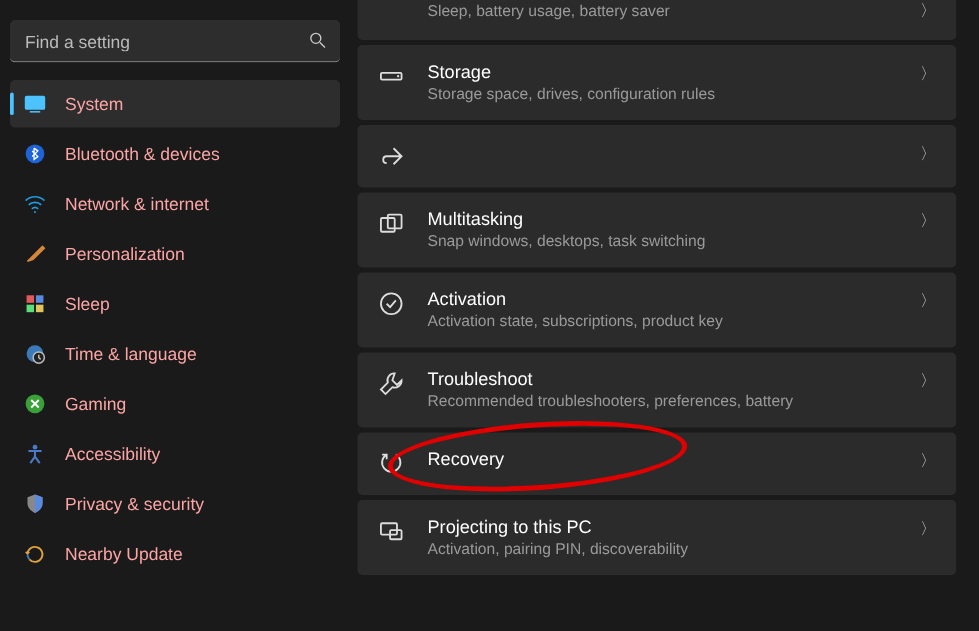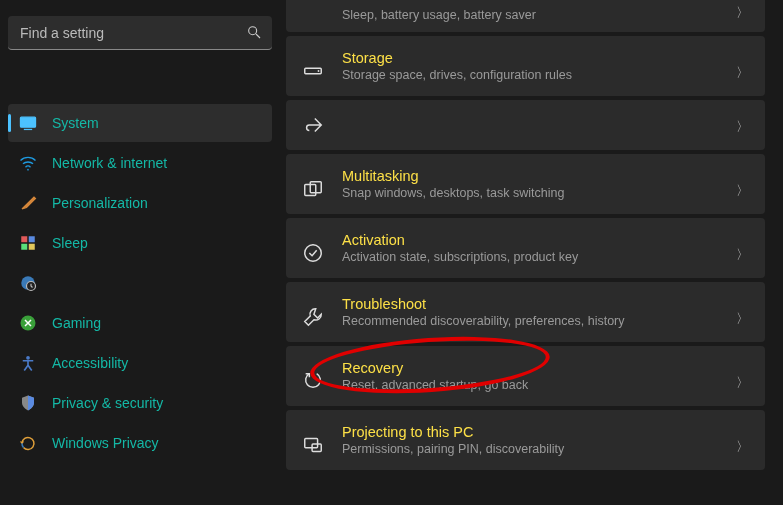--- a/index.html
+++ b/index.html
@@ -10,21 +10,20 @@
     font-family: "Segoe UI", Arial, sans-serif;
     color: #fff;
     overflow: hidden;
     display: flex;
   }
   .sidebar {
     width: 280px;
     padding: 8px 8px 0 8px;
     display: flex;
     flex-direction: column;
-    gap: 40px;
   }
   .search-wrap {
     position: relative;
     margin: 8px 0 14px 0;
   }
   .search-input {
     width: 100%;
     height: 34px;
     background: #2d2d2d;
     border: none;
@@ -68,52 +67,52 @@
     border-radius: 2px;
   }
   .nav-icon {
     width: 20px;
     height: 20px;
     margin-right: 14px;
     display: flex;
     align-items: center;
     justify-content: center;
   }
-  .nav-label { font-size: 14px; color: #14b8a6; }
+  .nav-label { font-size: 14px; color: #fca5a5; }
   .main {
     flex: 1;
     padding: 0 18px 0 6px;
     overflow: hidden;
   }
   .setting-card {
     background: #2b2b2b;
     border-radius: 4px;
     margin-bottom: 4px;
     display: flex;
-    align-items: flex-end;
+    align-items: flex-start;
     padding: 14px 16px;
     cursor: pointer;
     position: relative;
   }
   .setting-card.cut {
     padding-top: 0;
     padding-bottom: 10px;
     border-radius: 0 0 4px 4px;
   }
   .card-icon {
     width: 22px;
     height: 22px;
     margin-right: 18px;
     display: flex;
     align-items: center;
     justify-content: center;
     color: #ddd;
   }
   .card-text { flex: 1; }
-  .card-title { font-size: 14.5px; color: #fde047; }
+  .card-title { font-size: 14.5px; color: #ffffff; }
   .card-sub { font-size: 12.5px; color: #9a9a9a; margin-top: 2px; }
   .chevron {
     color: #bbb;
     font-size: 13px;
   }
   .highlight {
     position: absolute;
     left: 24px;
     top: -8px;
     width: 240px;
@@ -144,20 +143,29 @@
       <span class="nav-icon">
         <svg width="20" height="20" viewBox="0 0 24 24">
             <rect x="3" y="5" width="18" height="12" rx="1" fill="#4cc2ff" stroke="#4cc2ff"></rect>
             <rect x="7" y="19" width="10" height="1.5" fill="#4cc2ff" stroke="none"></rect>
           </svg>
       </span>
       <span class="nav-label">System</span>
     </li>
     <li class="nav-item">
       <span class="nav-icon">
+        <svg width="18" height="18" viewBox="0 0 24 24">
+            <circle cx="12" cy="12" r="10" fill="#1e64d4" stroke="none"></circle>
+            <path d="M11 6 L15 9 L9 15 M9 9 L15 15 L11 18 L11 6" stroke="#fff" stroke-width="1.4"></path>
+          </svg>
+      </span>
+      <span class="nav-label">Bluetooth &amp; devices</span>
+    </li>
+    <li class="nav-item">
+      <span class="nav-icon">
         <svg width="20" height="20" viewBox="0 0 24 24">
             <path d="M3 9 C8 4 16 4 21 9" stroke="#1e9ae0"></path>
             <path d="M6 13 C9 10 15 10 18 13" stroke="#1e9ae0"></path>
             <path d="M9 17 C11 15 13 15 15 17" stroke="#1e9ae0"></path>
             <circle cx="12" cy="20" r="1" fill="#1e9ae0" stroke="none"></circle>
           </svg>
       </span>
       <span class="nav-label">Network &amp; internet</span>
     </li>
     <li class="nav-item">
@@ -180,20 +188,21 @@
       <span class="nav-label">Sleep</span>
     </li>
     <li class="nav-item">
       <span class="nav-icon">
         <svg width="18" height="18" viewBox="0 0 24 24">
             <circle cx="12" cy="12" r="9" fill="#3a7ab8" stroke="none"></circle>
             <circle cx="16" cy="16" r="6" fill="#222" stroke="#bbb"></circle>
             <path d="M16 13 L16 16 L18 18" stroke="#bbb"></path>
           </svg>
       </span>
+      <span class="nav-label">Time &amp; language</span>
     </li>
     <li class="nav-item">
       <span class="nav-icon">
         <svg width="18" height="18" viewBox="0 0 24 24">
             <circle cx="12" cy="12" r="10" fill="#3aa03a" stroke="none"></circle>
             <path d="M8 8 L16 16 M16 8 L8 16" stroke="#fff" stroke-width="2"></path>
           </svg>
       </span>
       <span class="nav-label">Gaming</span>
     </li>
@@ -216,21 +225,21 @@
       <span class="nav-label">Privacy &amp; security</span>
     </li>
     <li class="nav-item">
       <span class="nav-icon">
         <svg width="18" height="18" viewBox="0 0 24 24">
             <path d="M4 12 A8 8 0 1 1 6 18" stroke="#e0a03a" stroke-width="2"></path>
             <path d="M4 12 A8 8 0 0 0 6 18" stroke="#3a7ab8" stroke-width="2"></path>
             <polyline points="2,10 4,12 6,10" stroke="#e0a03a"></polyline>
           </svg>
       </span>
-      <span class="nav-label">Windows Privacy</span>
+      <span class="nav-label">Nearby Update</span>
     </li>
   </ul>
 </div>
 
 <div class="main">
 
   <div class="setting-card cut">
     <span class="card-icon"></span>
     <div class="card-text">
       <div class="card-sub">Sleep, battery usage, battery saver</div>
@@ -292,47 +301,46 @@
   </div>
 
   <div class="setting-card">
     <span class="card-icon">
       <svg width="22" height="22" viewBox="0 0 24 24">
           <path d="M15 3 A6 6 0 0 0 9 11 L3 17 L7 21 L13 15 A6 6 0 0 0 21 9 L17 13 L13 9 Z"></path>
         </svg>
     </span>
     <div class="card-text">
       <div class="card-title">Troubleshoot</div>
-      <div class="card-sub">Recommended discoverability, preferences, history</div>
+      <div class="card-sub">Recommended troubleshooters, preferences, battery</div>
     </div>
     <span class="chevron">〉</span>
   </div>
 
   <div class="setting-card">
     <span class="card-icon">
       <svg width="22" height="22" viewBox="0 0 24 24">
           <path d="M8 4 A8 8 0 1 0 16 4"></path>
           <polyline points="4,4 8,4 8,8"></polyline>
         </svg>
     </span>
     <div class="card-text">
       <div class="card-title">Recovery</div>
-      <div class="card-sub">Reset, advanced startup, go back</div>
     </div>
     <span class="chevron">〉</span>
     <div class="highlight"></div>
   </div>
 
   <div class="setting-card">
     <span class="card-icon">
       <svg width="22" height="22" viewBox="0 0 24 24">
           <rect x="3" y="5" width="14" height="10" rx="1"></rect>
           <rect x="11" y="11" width="10" height="8" rx="1"></rect>
         </svg>
     </span>
     <div class="card-text">
       <div class="card-title">Projecting to this PC</div>
-      <div class="card-sub">Permissions, pairing PIN, discoverability</div>
+      <div class="card-sub">Activation, pairing PIN, discoverability</div>
     </div>
     <span class="chevron">〉</span>
   </div>
 
 </div>
 
 </body></html>

